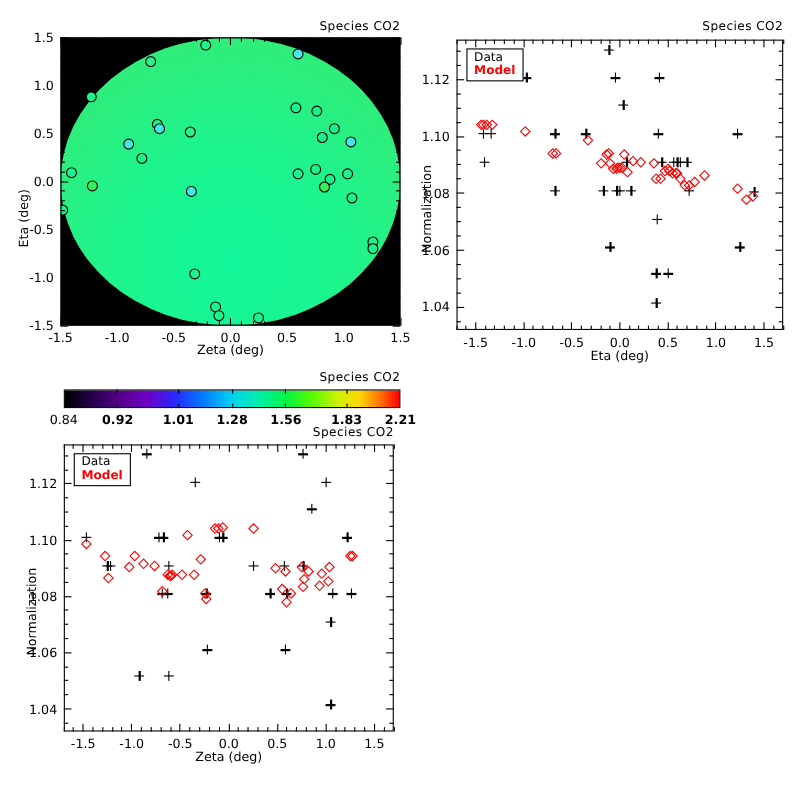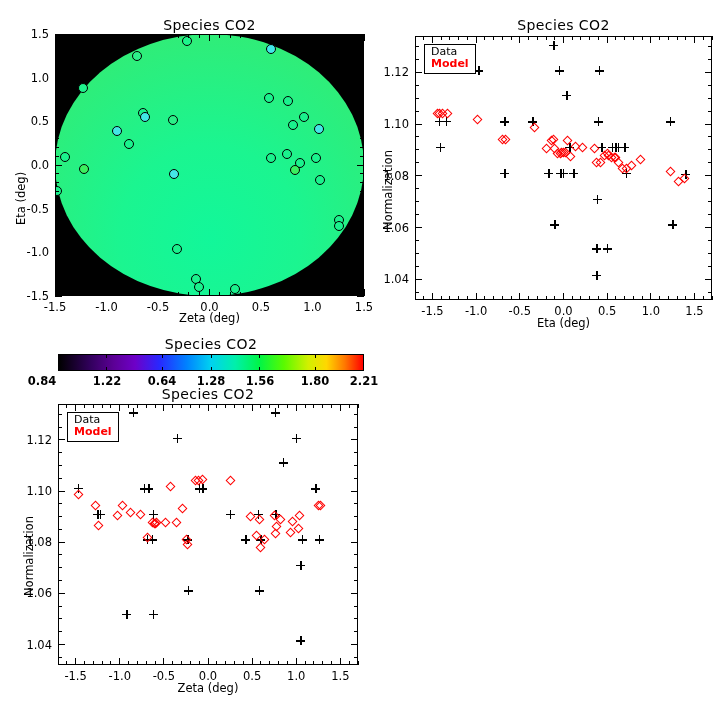--- a/index.html
+++ b/index.html
@@ -2,21 +2,21 @@
 <html><head>
 <meta charset="utf-8">
 <style>
   html,body{margin:0;padding:0;background:#ffffff;}
   body{width:720px;height:720px;overflow:hidden;
        font-family:"DejaVu Sans","Liberation Sans",sans-serif;color:#000;}
   #root{position:relative;width:720px;height:720px;}
 
   .panel{position:absolute;}
   .frame{position:absolute;box-sizing:border-box;border:1px solid #000;}
-  .ttl{position:absolute;text-align:center;font-size:14px;letter-spacing:.4px;
+  .ttl{position:absolute;text-align:right;font-size:11px;letter-spacing:.4px;
        white-space:nowrap;color:#000;}
   .axlbl{position:absolute;font-size:11.5px;white-space:nowrap;color:#000;}
   .tklbl{position:absolute;font-size:11.5px;white-space:nowrap;color:#000;}
   .ylbl-rot{position:absolute;font-size:11.5px;white-space:nowrap;color:#000;
             transform-origin:0 0;transform:rotate(-90deg);}
 
   
   .tk{position:absolute;background:#000;}
 
   
@@ -455,26 +455,26 @@
         <div class="tk" style="left: 161.54px; top: 354px; width: 1px; height: 4px;"></div>
         <div class="tk" style="left: 161.54px; top: 367px; width: 1px; height: 4px;"></div>
         <div class="tk" style="left: 210.5px; top: 354px; width: 1px; height: 4px;"></div>
         <div class="tk" style="left: 210.5px; top: 367px; width: 1px; height: 4px;"></div>
         <div class="tk" style="left: 259.46px; top: 354px; width: 1px; height: 4px;"></div>
         <div class="tk" style="left: 259.46px; top: 367px; width: 1px; height: 4px;"></div>
         <div class="tk" style="left: 314.54px; top: 354px; width: 1px; height: 4px;"></div>
         <div class="tk" style="left: 314.54px; top: 367px; width: 1px; height: 4px;"></div>
       </div>
     <div id="cbar-labels">
-        <div class="tklbl" style="left: 16px; top: 374px; width: 52px; text-align: center; font-weight: bold;">0.84</div>
-        <div class="tklbl" style="left: 80.96px; top: 374px; width: 52px; text-align: center; font-weight: bold;">1.22</div>
-        <div class="tklbl" style="left: 136.04px; top: 374px; width: 52px; text-align: center; font-weight: bold;">0.64</div>
+        <div class="tklbl" style="left: 32px; top: 374px; width: 52px; text-align: center; font-weight: normal;">0.84</div>
+        <div class="tklbl" style="left: 80.96px; top: 374px; width: 52px; text-align: center; font-weight: bold;">0.92</div>
+        <div class="tklbl" style="left: 136.04px; top: 374px; width: 52px; text-align: center; font-weight: bold;">1.01</div>
         <div class="tklbl" style="left: 185px; top: 374px; width: 52px; text-align: center; font-weight: bold;">1.28</div>
         <div class="tklbl" style="left: 233.96px; top: 374px; width: 52px; text-align: center; font-weight: bold;">1.56</div>
-        <div class="tklbl" style="left: 289.04px; top: 374px; width: 52px; text-align: center; font-weight: bold;">1.80</div>
+        <div class="tklbl" style="left: 289.04px; top: 374px; width: 52px; text-align: center; font-weight: bold;">1.83</div>
         <div class="tklbl" style="left: 338px; top: 374px; width: 52px; text-align: center; font-weight: bold;">2.21</div>
       </div>
   </div>
 
   <div class="panel" id="p-zeta">
     <div class="ttl" id="zeta-title" style="left:58px;top:386px;width:300px;">Species CO2</div>
 
     <div class="frame" id="zeta-frame" style="left:58px;top:404px;width:300px;height:261px;background:#fff;"></div>
 
     <div id="zeta-ticks">

